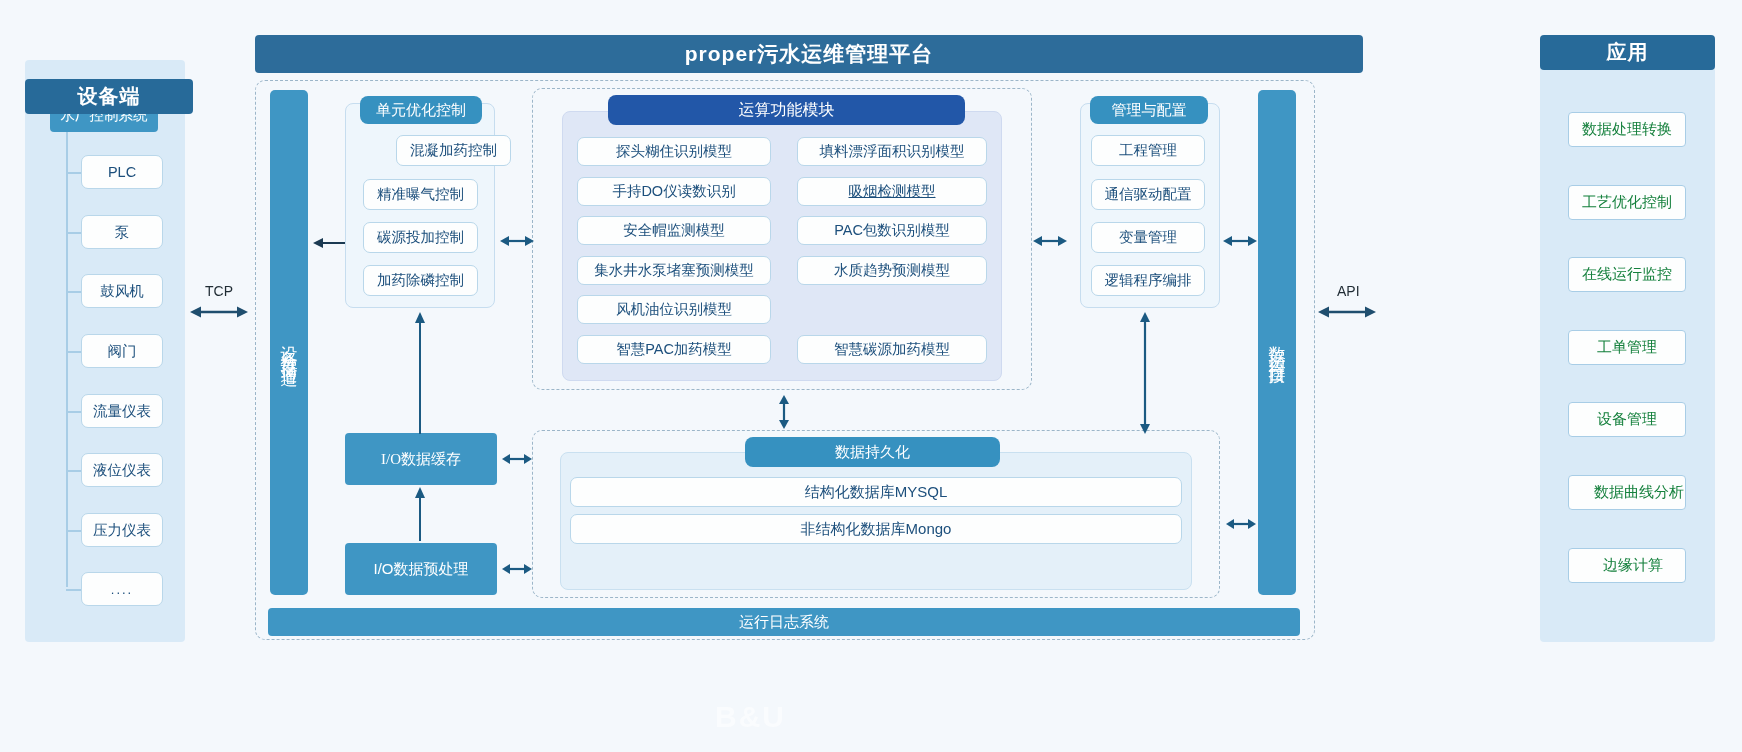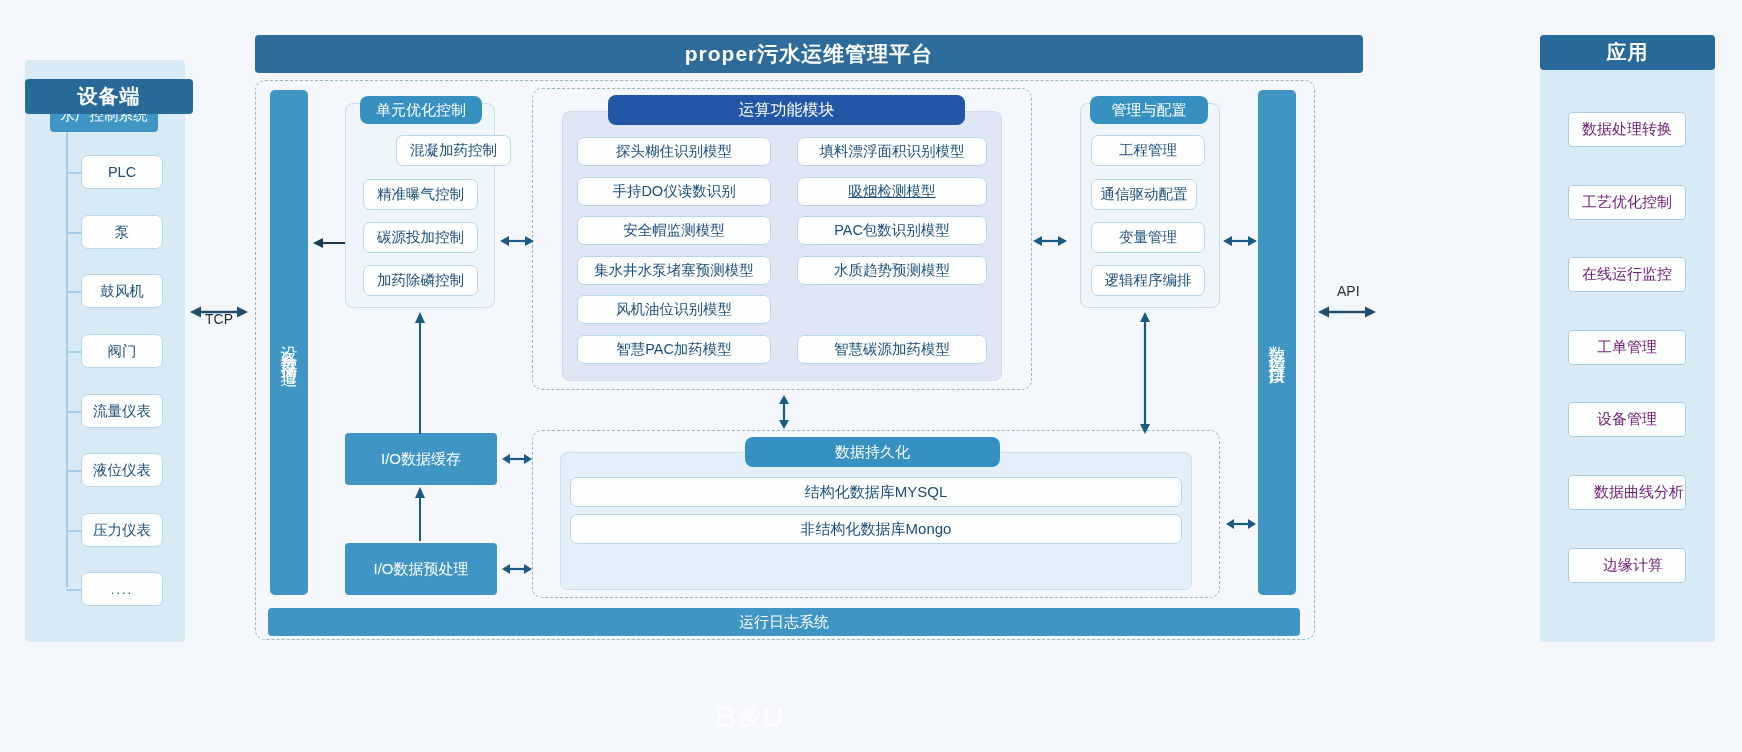--- a/index.html
+++ b/index.html
@@ -41,21 +41,21 @@
     font-size: 14.5px;
     z-index: 4;
   }
   .leafbox.wide { font-size: 14.5px; }
   .appbox {
     position: absolute;
     background: #fdfefe;
     border: 1px solid #a8cde6;
     border-radius: 4px;
     display: flex; align-items: center; justify-content: center;
-    color: #701a75;
+    color: #15803d;
     font-size: 15px;
     z-index: 4;
   }
   .solidblue {
     position: absolute;
     background: #3f96c4;
     color: #ffffff;
     border-radius: 4px;
     display: flex; align-items: center; justify-content: center;
     font-size: 15px;
@@ -158,21 +158,21 @@
   <div class="leafbox" style="left:81px; top:513px; width:82px; height:34px;">压力仪表</div>
   <div class="leafbox" style="left:81px; top:572px; width:82px; height:34px; letter-spacing:2px; font-size:13px;">....</div>
 
   <div class="arrow" style="left:190px; top:303px; width:58px; height:18px;">
     <svg width="58" height="18" viewBox="0 0 58 18">
       <line x1="9" y1="9" x2="49" y2="9" stroke="#1f4e6e" stroke-width="2.4"></line>
       <polygon points="0,9 11,3.5 11,14.5" fill="#1f4e6e"></polygon>
       <polygon points="58,9 47,3.5 47,14.5" fill="#1f4e6e"></polygon>
     </svg>
   </div>
-  <div class="arrow-label" style="left:205px; top:283px;margin-top:28px;">TCP</div>
+  <div class="arrow-label" style="left:205px; top:283px;">TCP</div>
 
   <div class="panel-head platform-head" style="left:255px; top:35px; width:1108px; height:38px;">proper污水运维管理平台</div>
 
   <div class="dashbox" style="left:255px; top:80px; width:1060px; height:560px;"></div>
 
   <div class="vbar" style="left:270px; top:90px; width:38px; height:505px;">设备数据通道</div>
 
   <div class="vbar" style="left:1258px; top:90px; width:38px; height:505px;">数据运行接口</div>
 
   <div class="subpanel" style="left:345px; top:103px; width:150px; height:205px;"></div>
@@ -233,41 +233,41 @@
     <svg width="18" height="34" viewBox="0 0 18 34">
       <line x1="9" y1="6" x2="9" y2="28" stroke="#1b5a82" stroke-width="2.2"></line>
       <polygon points="9,0 4,9 14,9" fill="#1b5a82"></polygon>
       <polygon points="9,34 4,25 14,25" fill="#1b5a82"></polygon>
     </svg>
   </div>
 
   <div class="subpanel" style="left:1080px; top:103px; width:140px; height:205px;"></div>
   <div class="grouphead" style="left:1090px; top:96px; width:118px; height:28px;">管理与配置</div>
   <div class="leafbox" style="left:1091px; top:135px; width:114px; height:31px;">工程管理</div>
-  <div class="leafbox" style="left:1091px; top:179px; width:106px; height:31px;">通信驱动配置</div>
+  <div class="leafbox" style="left:1091px; top:179px; width:114px; height:31px;">通信驱动配置</div>
   <div class="leafbox" style="left:1091px; top:222px; width:114px; height:31px;">变量管理</div>
   <div class="leafbox" style="left:1091px; top:265px; width:114px; height:31px;">逻辑程序编排</div>
 
   <div class="arrow" style="left:1136px; top:312px; width:18px; height:122px;">
     <svg width="18" height="122" viewBox="0 0 18 122">
       <line x1="9" y1="8" x2="9" y2="114" stroke="#1b5a82" stroke-width="2.2"></line>
       <polygon points="9,0 4,10 14,10" fill="#1b5a82"></polygon>
       <polygon points="9,122 4,112 14,112" fill="#1b5a82"></polygon>
     </svg>
   </div>
 
   <div class="arrow" style="left:1223px; top:232px; width:34px; height:18px;">
     <svg width="34" height="18" viewBox="0 0 34 18">
       <line x1="6" y1="9" x2="28" y2="9" stroke="#1b5a82" stroke-width="2.2"></line>
       <polygon points="0,9 9,4 9,14" fill="#1b5a82"></polygon>
       <polygon points="34,9 25,4 25,14" fill="#1b5a82"></polygon>
     </svg>
   </div>
 
-  <div class="solidblue" style="left:345px; top:433px; width:152px; height:52px;">I/O数据缓存</div>
+  <div class="solidblue" style="left:345px; top:433px; width:152px; height:52px;font-family:Liberation Serif, serif;">I/O数据缓存</div>
   <div class="solidblue" style="left:345px; top:543px; width:152px; height:52px;">I/O数据预处理</div>
 
   <div class="arrow" style="left:413px; top:487px; width:14px; height:54px;">
     <svg width="14" height="54" viewBox="0 0 14 54">
       <line x1="7" y1="54" x2="7" y2="9" stroke="#1b5a82" stroke-width="2"></line>
       <polygon points="7,0 2,11 12,11" fill="#1b5a82"></polygon>
     </svg>
   </div>
 
   <div class="arrow" style="left:502px; top:450px; width:30px; height:18px;">

